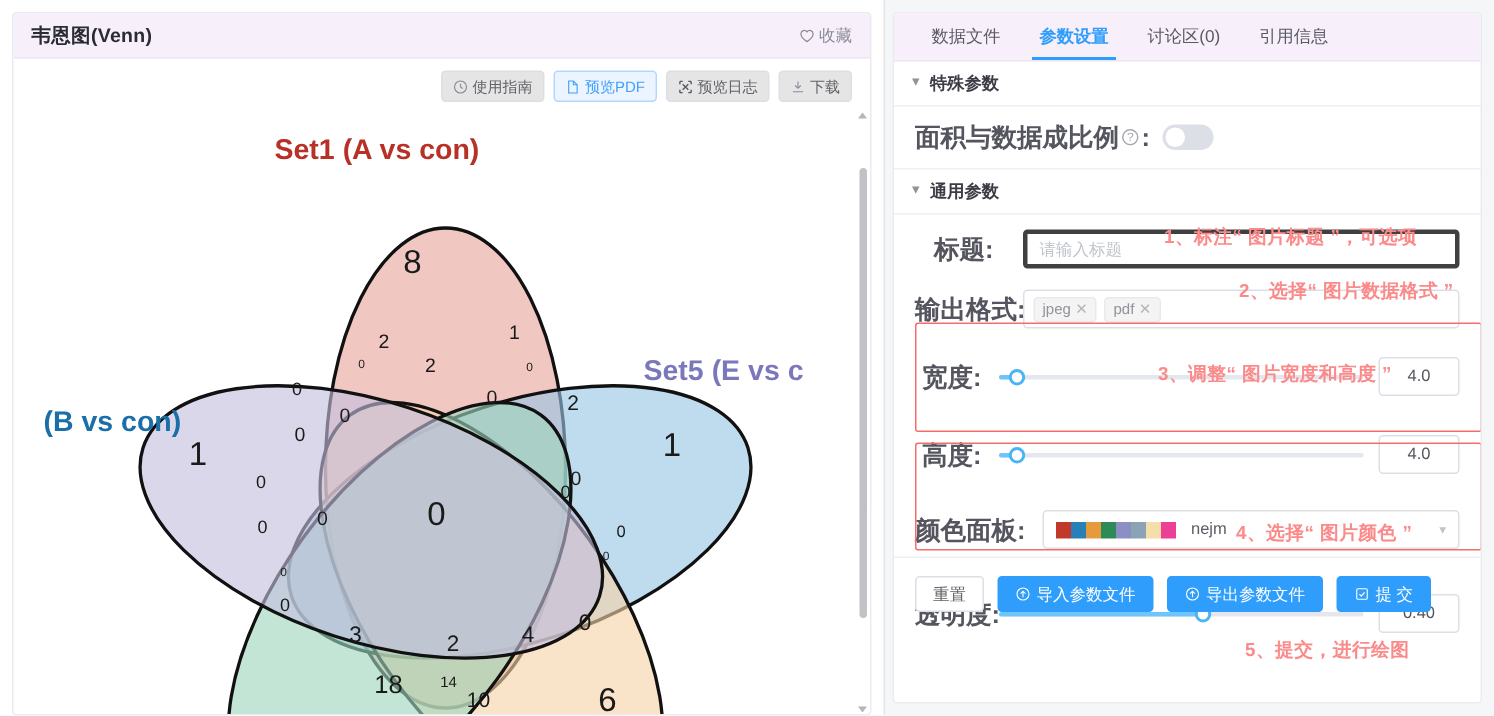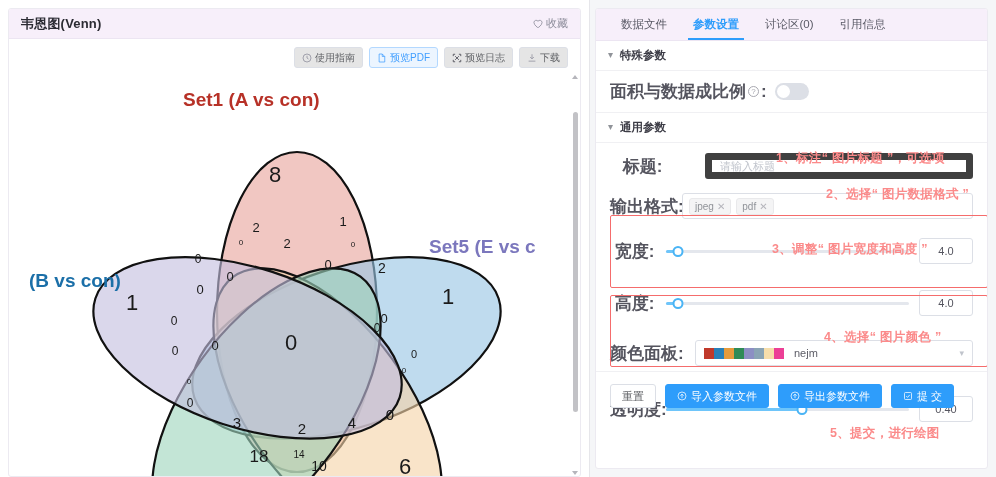--- a/index.html
+++ b/index.html
@@ -174,29 +174,28 @@
     font-size:8px;line-height:1;margin:0 2px;
   }
   .divider { height:1px; background:#f0f0f3; }
 
   
   .field { display:flex; align-items:center; padding: 7px 14px; }
   .field .rlabel { width: 72px; padding-right: 7px; }
   .inputbox {
     flex: 1;
     height: 26px;
-    border: 7px solid #404040;
+    border: 3px solid #404040;
     border-radius: 3px;
     background: #fff;
     display: flex; align-items: center;
     padding: 0 8px;
     font-size: 11px;
     color: #c0c4cc;
     min-width: 0;
-    margin-left: 23px;
   }
   .tagbox {
     flex: 1; height: 26px;
     border: 1px solid #dcdfe6; border-radius: 3px; background:#fff;
     display:flex; align-items:center; gap:5px; padding: 0 6px;
   }
   .tag {
     background:#f4f4f5; border:1px solid #e9e9eb; border-radius:3px;
     font-size:10px; color:#909399; height:17px;
     display:inline-flex;align-items:center;gap:3px;padding:0 5px;
@@ -487,21 +486,21 @@
           </div>
           <div class="numbox">0.40</div>
         </div>
 
         <div class="redbox" style="left:14px; top:72px; width:378px; height:73px;"></div>
         <div class="redbox" style="left:14px; top:152px; width:378px; height:72px;"></div>
 
         <div class="annot" style="left:180px; top:7px;">1、标注“ 图片标题 ”，可选项</div>
         <div class="annot" style="left:198px; top:43px;margin-left:32px;">2、选择“ 图片数据格式 ”</div>
         <div class="annot" style="left:176px; top:98px;">3、调整“ 图片宽度和高度 ”</div>
-        <div class="annot" style="left:228px; top:186px;">4、选择“ 图片颜色 ”</div>
+        <div class="annot" style="left:228px; top:204px;">4、选择“ 图片颜色 ”</div>
         <div class="annot" style="left:234px; top:282px;">5、提交，进行绘图</div>
 
         <div class="actions" style="position:absolute; left:0; right:0; top:228px;">
           <div class="btn ghost">
             <span>重置</span>
           </div>
           <div class="btn blue">
             <span>
               <svg width="10" height="10" viewBox="0 0 16 16">
                   <circle cx="8" cy="8" r="6.4" fill="none" stroke="#fff" stroke-width="1.2"></circle>

